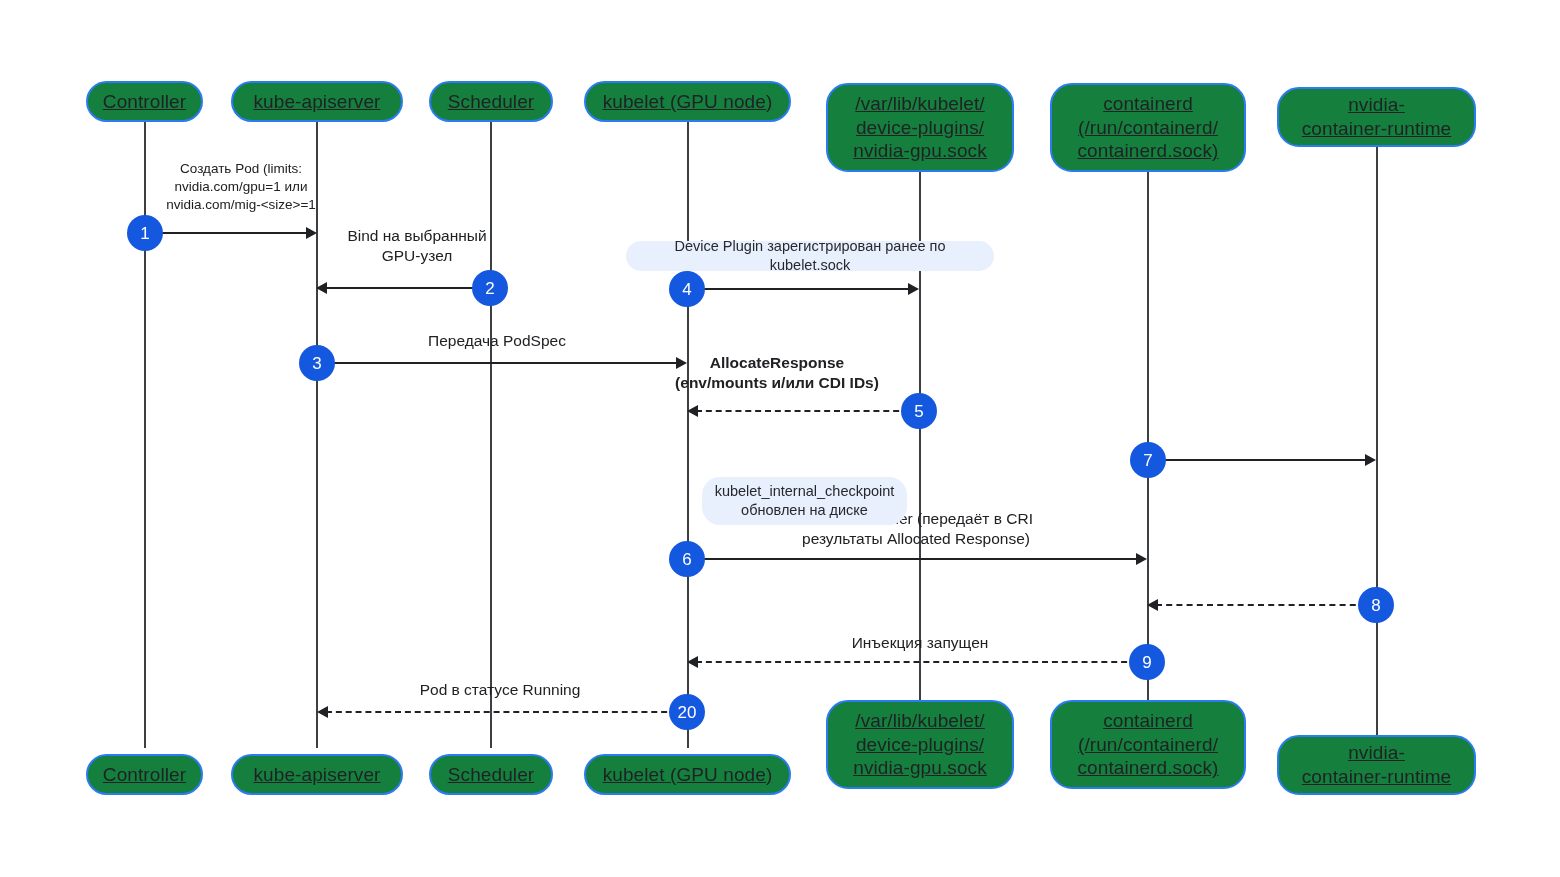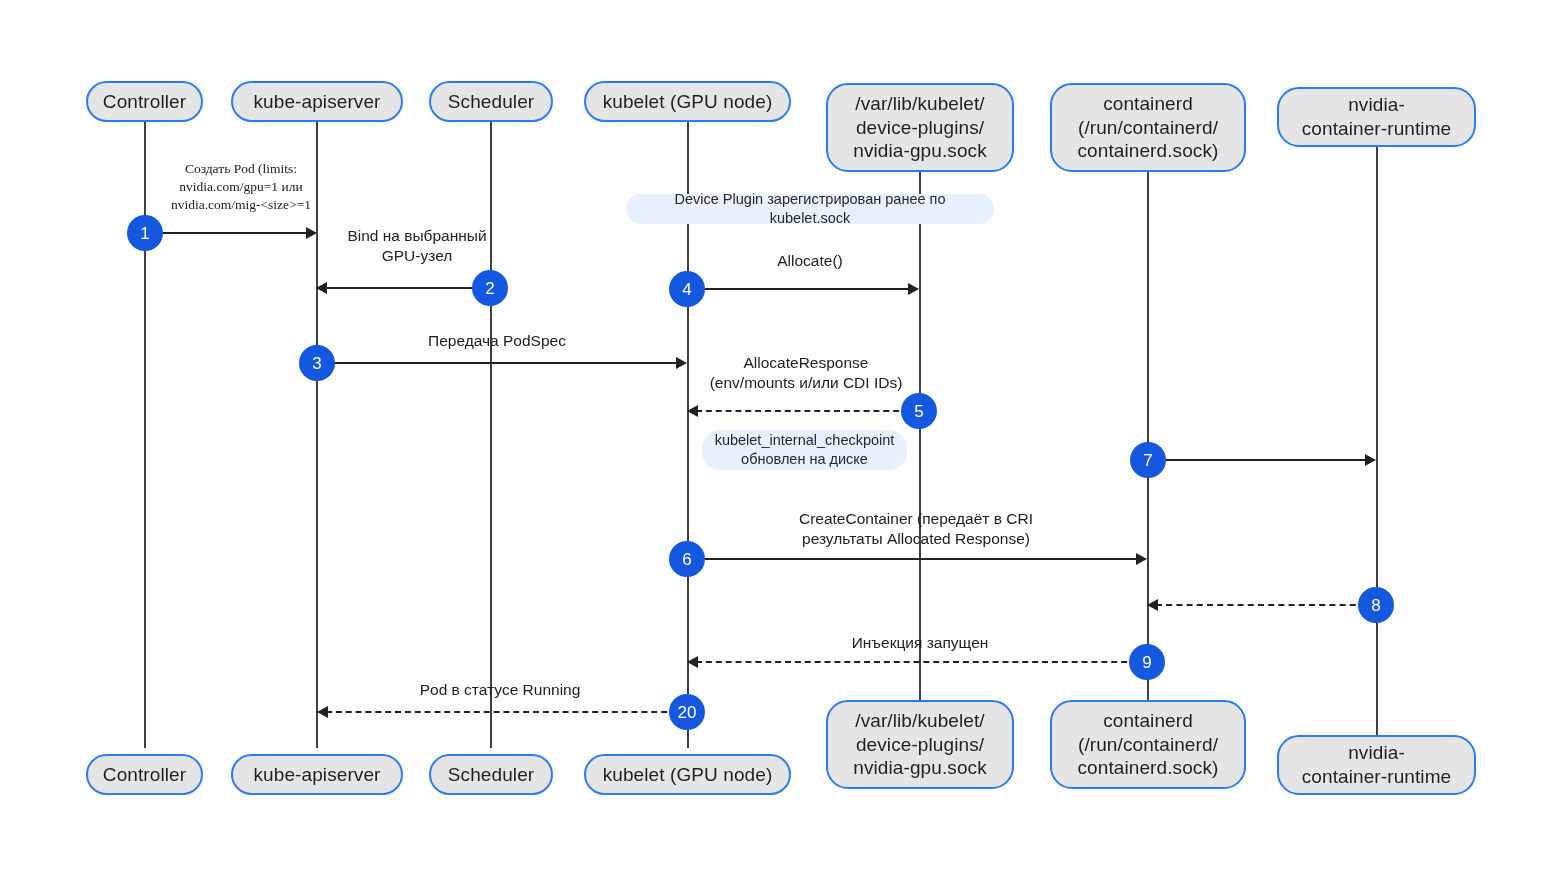--- a/index.html
+++ b/index.html
@@ -4,34 +4,35 @@
 <title>GPU Pod scheduling sequence diagram</title>
 <style>
   html,body{margin:0;padding:0;background:#ffffff;}
   body{font-family:"Liberation Sans","DejaVu Sans",sans-serif;color:#202124;}
   #canvas{position:relative;width:1560px;height:877px;background:#ffffff;overflow:hidden;}
 
   
   .participant{
     position:absolute;
     box-sizing:border-box;
-    background:#e5e5e5;
+    background:#15803d;
     border:2px solid #2b7cf0;
     border-radius:22px;
     display:flex;
     align-items:center;
     justify-content:center;
     text-align:center;
     font-size:19px;
     line-height:1.25;
     color:#1f2125;
     letter-spacing:.1px;
     padding:4px 10px;
     white-space:pre-line;
     z-index:4;
+    text-decoration:underline;
   }
 
   
   .lifeline{
     position:absolute;
     width:0;
     border-left:2px solid #3c4043;
     z-index:1;
   }
 
@@ -44,20 +45,21 @@
     display:flex;
     align-items:center;
     justify-content:center;
     text-align:center;
     font-size:14.5px;
     line-height:1.3;
     color:#26282c;
     white-space:pre-line;
     padding:5px 14px;
     z-index:5;
+    margin-top:47px;
   }
 
   
   .msg-line{
     position:absolute;
     height:0;
     border-top:2px solid #202124;
     z-index:2;
   }
   .msg-line.dashed{
@@ -153,24 +155,24 @@
 
   <div class="participant" style="left:1050px; top:700px; width:196px; height:89px;">containerd
 (/run/containerd/
 containerd.sock)</div>
 
   <div class="participant" style="left:1277px; top:735px; width:199px; height:60px;">nvidia-
 container-runtime</div>
 
   <div class="note" style="left:626px; top:194px; width:368px; height:30px;">Device Plugin зарегистрирован ранее по kubelet.sock</div>
 
-  <div class="note" style="left:702px; top:430px; width:205px; height:40px;">kubelet_internal_checkpoint
+  <div class="note" style="left:702px; top:430px; width:205px; height:48px;">kubelet_internal_checkpoint
 обновлен на диске</div>
 
-  <div class="msg-label small" style="left:146px; top:160px; width:190px;font-family:Liberation Serif, serif;">Создать Pod (limits:
+  <div class="msg-label small" style="left:146px; top:160px; width:190px;">Создать Pod (limits:
 nvidia.com/gpu=1 или
 nvidia.com/mig-&lt;size&gt;=1</div>
   <div class="msg-line" style="left:145px; top:232px; width:166px;"></div>
   <div class="arrowhead right" style="left:306px; top:227px;"></div>
   <div class="step" style="left:127px; top:215px;">1</div>
 
   <div class="msg-label" style="left:322px; top:226px; width:190px;">Bind на выбранный
 GPU-узел</div>
   <div class="msg-line" style="left:325px; top:287px; width:166px;"></div>
   <div class="arrowhead left" style="left:316px; top:282px;"></div>
@@ -179,21 +181,21 @@
   <div class="msg-label" style="left:332px; top:331px; width:330px;">Передача PodSpec</div>
   <div class="msg-line" style="left:317px; top:362px; width:359px;"></div>
   <div class="arrowhead right" style="left:676px; top:357px;"></div>
   <div class="step" style="left:299px; top:345px;">3</div>
 
   <div class="msg-label" style="left:700px; top:251px; width:220px;">Allocate()</div>
   <div class="msg-line" style="left:694px; top:288px; width:215px;"></div>
   <div class="arrowhead right" style="left:908px; top:283px;"></div>
   <div class="step" style="left:669px; top:271px;">4</div>
 
-  <div class="msg-label" style="left:690px; top:353px; width:232px;">AllocateResponse
+  <div class="msg-label" style="left:661px; top:353px; width:232px;font-weight:bold;">AllocateResponse
 (env/mounts и/или CDI IDs)</div>
   <div class="msg-line dashed" style="left:696px; top:410px; width:213px;"></div>
   <div class="arrowhead left" style="left:687px; top:405px;"></div>
   <div class="step" style="left:901px; top:393px;">5</div>
 
   <div class="msg-label" style="left:726px; top:509px; width:380px;">CreateContainer (передаёт в CRI
 результаты Allocated Response)</div>
   <div class="msg-line" style="left:694px; top:558px; width:443px;"></div>
   <div class="arrowhead right" style="left:1136px; top:553px;"></div>
   <div class="step" style="left:669px; top:541px;">6</div>

